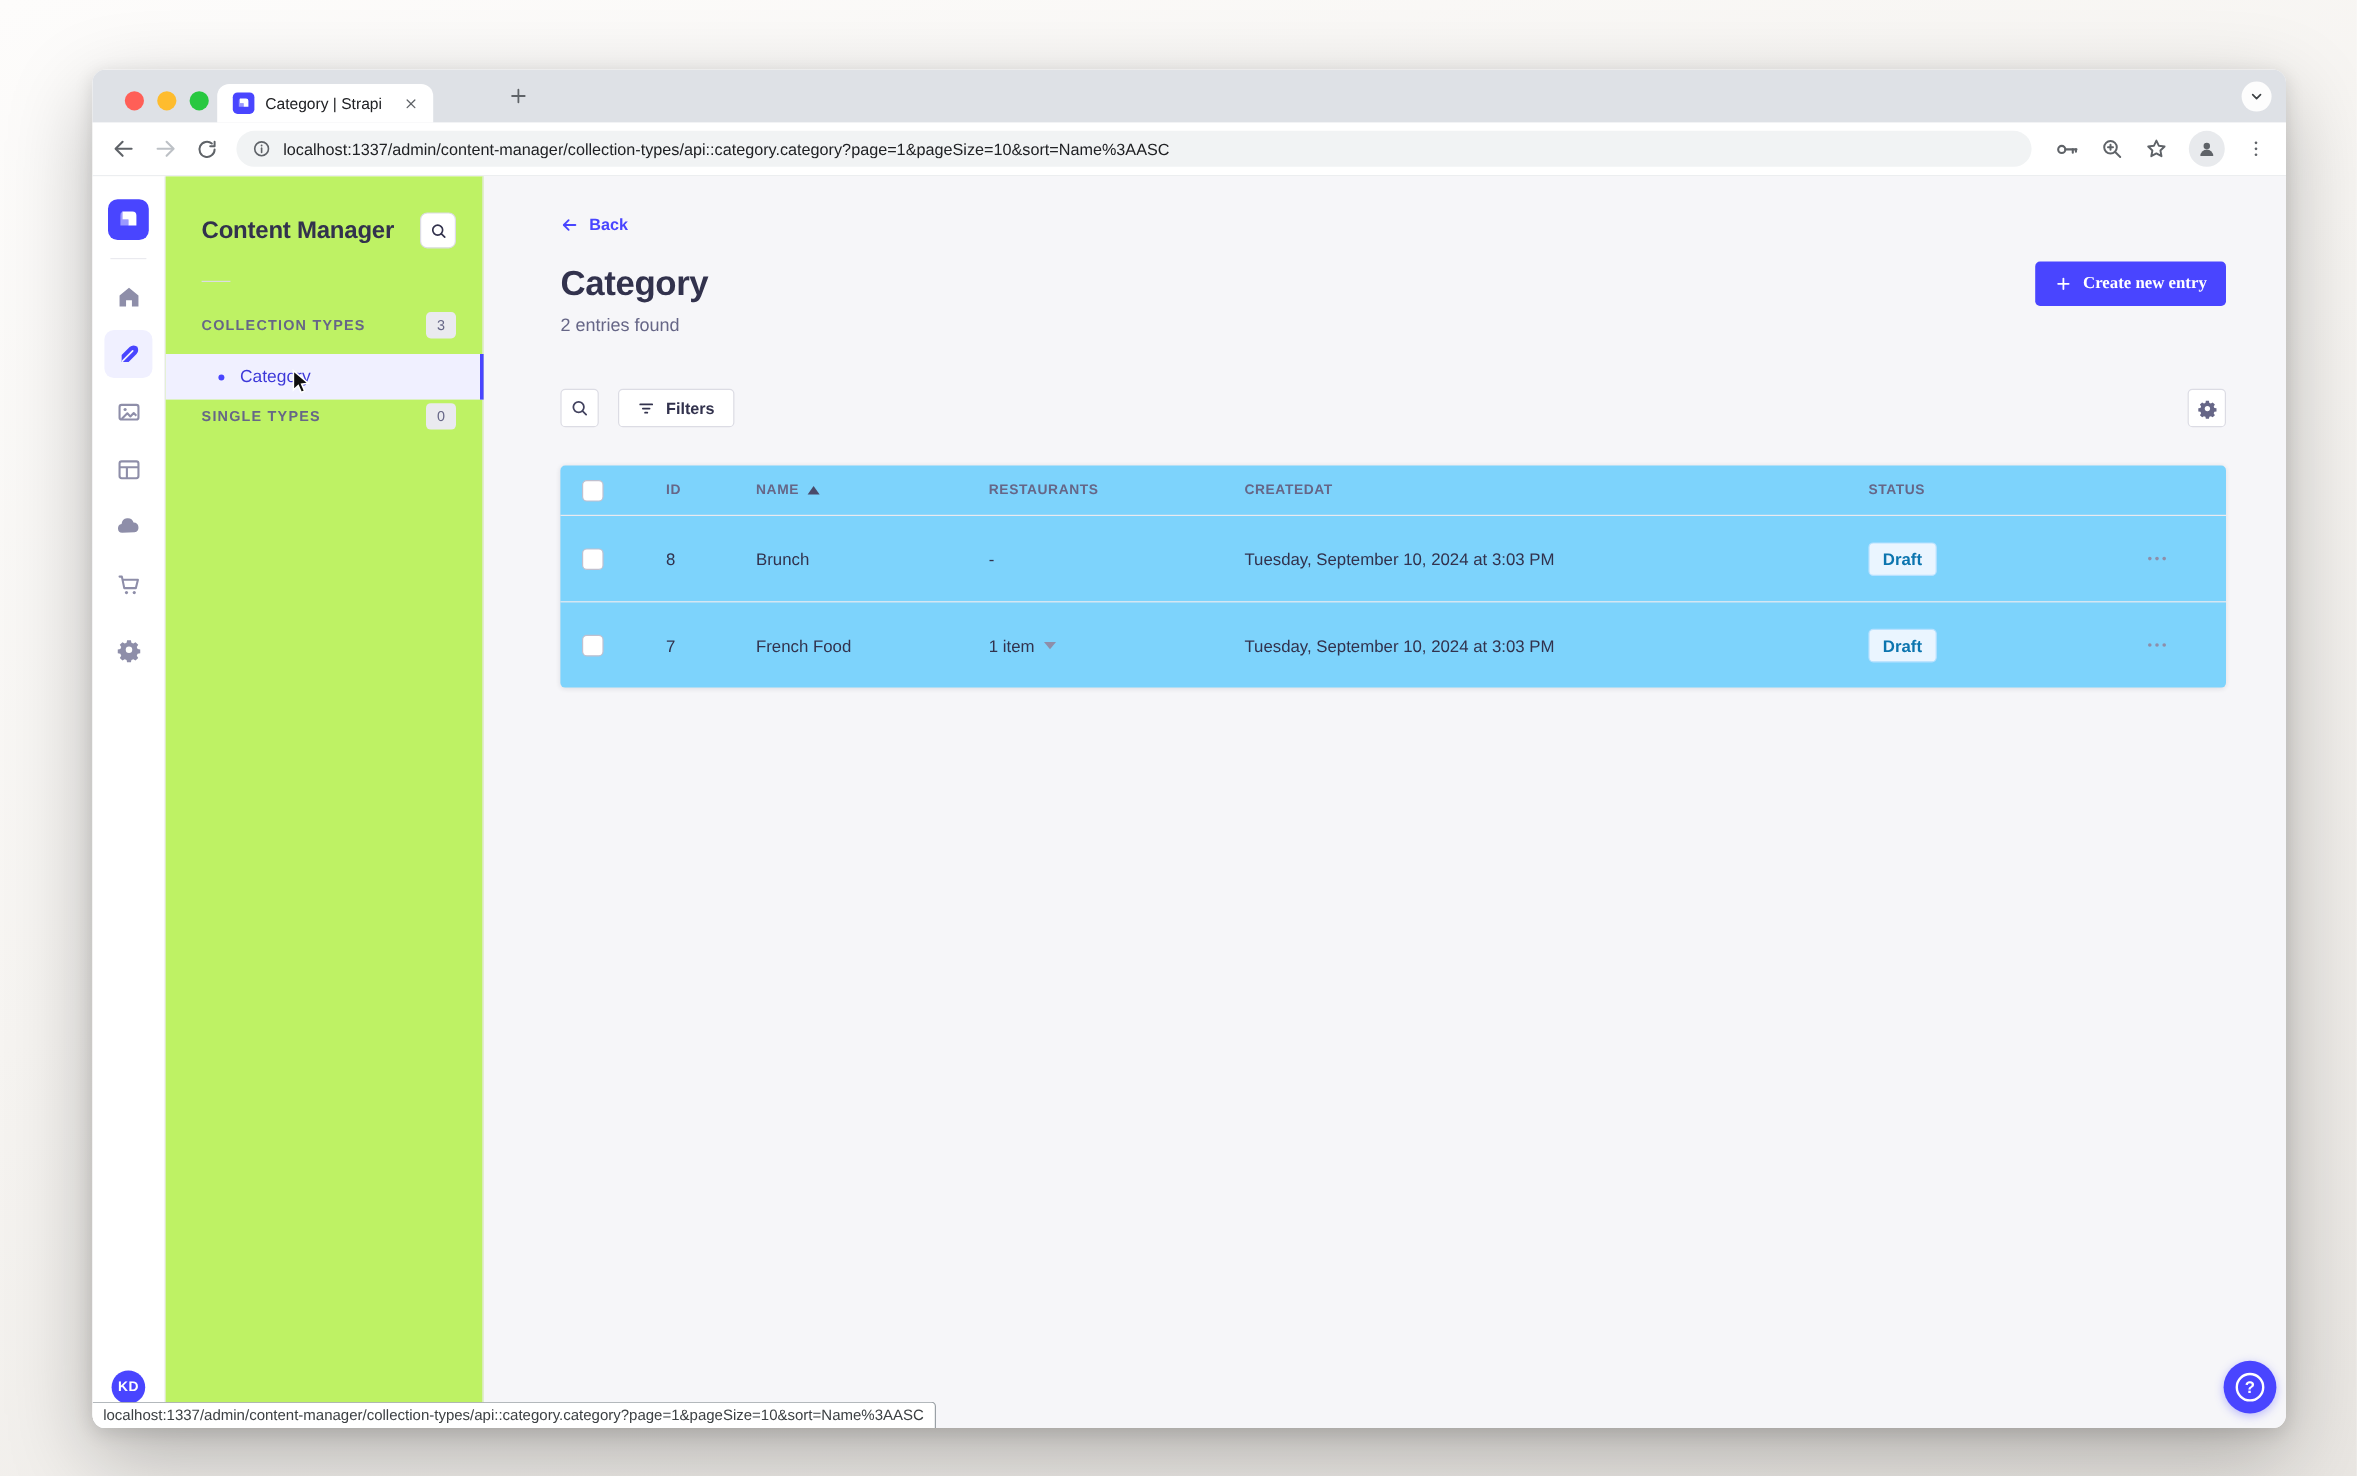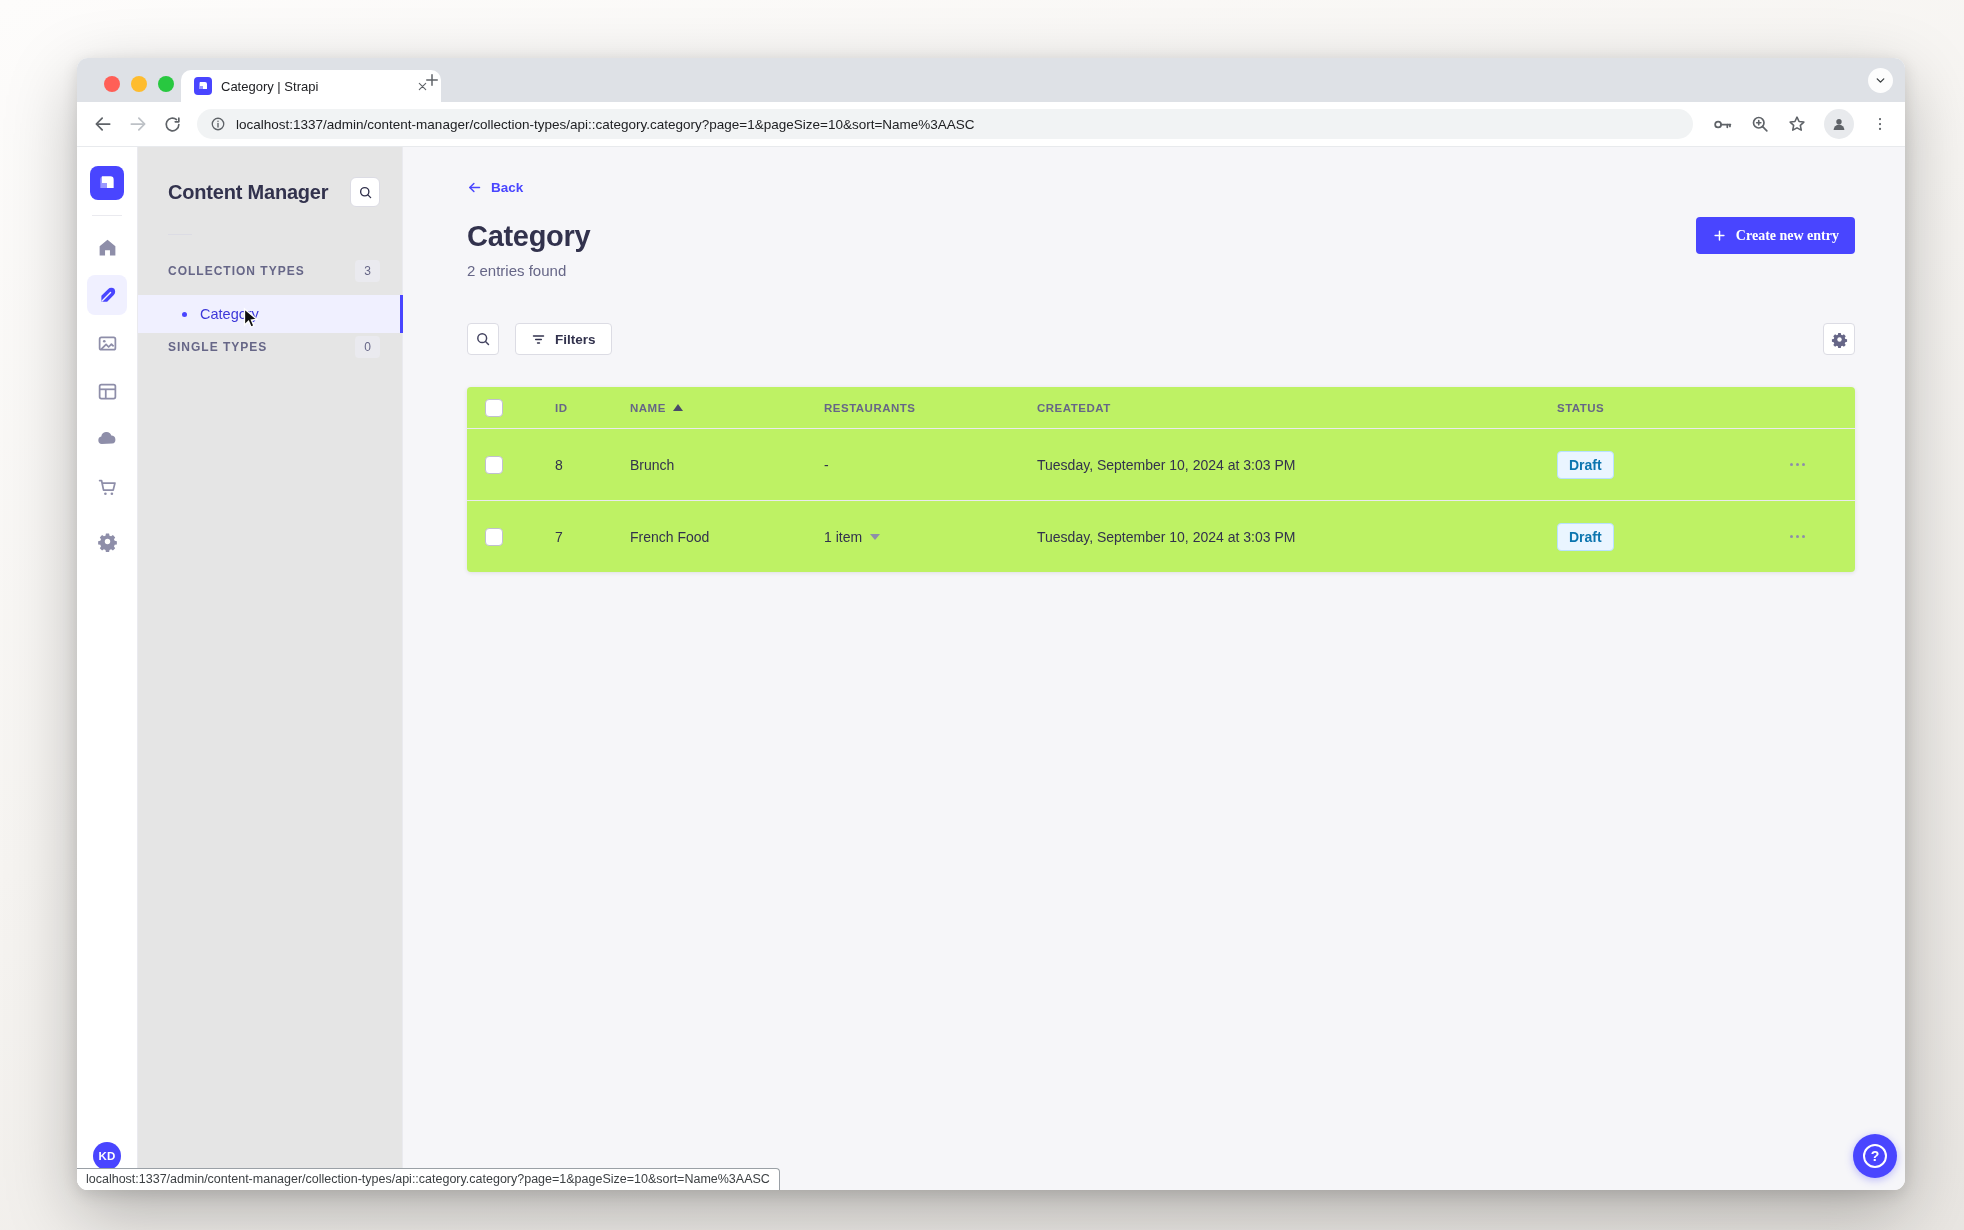--- a/index.html
+++ b/index.html
@@ -19,21 +19,21 @@
     border-radius:11px; background:#fff; overflow:hidden;
     box-shadow:0 24px 70px rgba(0,0,0,.26), 0 4px 16px rgba(0,0,0,.12);
     display:flex; flex-direction:column;
   }
   
   .tabstrip{height:44px; background:#dee1e6; position:relative; flex:none;}
   .traffic{position:absolute; left:27px; top:18px; display:flex; gap:11px;}
   .light{width:16px;height:16px;border-radius:50%;}
   .light.red{background:#ff5f57;} .light.yellow{background:#febc2e;} .light.green{background:#28c840;}
   .tab{
-    position:absolute; left:104px; bottom:0; width:260px; height:32px; background:#fff;
+    position:absolute; left:104px; bottom:0; width:180px; height:32px; background:#fff;
     border-radius:10px 10px 0 0; display:flex; align-items:center; padding:0 10px 0 13px;
   }
   .favicon{width:18px;height:18px;border-radius:4px;background:var(--primary);flex:none;
     display:flex;align-items:center;justify-content:center;margin-right:9px;}
   .tab-title{font-size:13px;color:#202124;flex:1;white-space:nowrap;overflow:hidden;}
   .tab-close{width:18px;height:18px;border-radius:50%;display:flex;align-items:center;justify-content:center;color:#5f6368;cursor:default;}
   .newtab{position:absolute;left:346px;top:13px;color:#5f6368;}
   .strip-chev{position:absolute;right:12px;top:10px;width:25px;height:25px;border-radius:50%;
     background:rgba(255,255,255,.92);display:flex;align-items:center;justify-content:center;color:#3c4043;}
   
@@ -54,21 +54,21 @@
   .logo{width:34px;height:34px;border-radius:8px;background:var(--primary);display:flex;align-items:center;
     justify-content:center;margin-top:8px;}
   .rail-div{width:30px;height:1px;background:var(--border);margin:15px 0 11px;}
   .rail-btn{width:40px;height:40px;border-radius:8px;display:flex;align-items:center;justify-content:center;
     color:#8e8ea9;margin-bottom:8px;flex:none;}
   .rail-btn.active{background:var(--primary-bg);color:var(--primary);}
   .rail-spacer{flex:1;}
   .rail-avatar{width:28px;height:28px;border-radius:50%;background:var(--primary);color:#fff;font-size:11.5px;
     font-weight:700;display:flex;align-items:center;justify-content:center;letter-spacing:.3px;}
   
-  .subnav{width:265px;background:#e5e5e5;border-right:1px solid var(--border);padding-top:30px;flex:none;position:relative;}
+  .subnav{width:265px;background:#bef264;border-right:1px solid var(--border);padding-top:30px;flex:none;position:relative;}
   .subnav-head{display:flex;align-items:center;justify-content:space-between;padding:0 22px 0 30px;}
   .subnav-title{font-size:20px;font-weight:700;color:var(--text-dark);letter-spacing:-.2px;}
   .subnav-search{width:30px;height:30px;background:#fff;border:1px solid #dcdce4;border-radius:6px;
     display:flex;align-items:center;justify-content:center;color:var(--text-dark);}
   .subnav-divider{width:24px;height:1px;background:#dcdce4;margin:27px 0 25px 30px;}
   .section-row{display:flex;align-items:center;justify-content:space-between;padding:0 22px 0 30px;margin-bottom:13px;}
   .section-label{font-size:12px;font-weight:700;color:var(--text-gray);letter-spacing:1px;}
   .count-badge{min-width:25px;height:22px;background:#eaeaef;border-radius:4px;display:flex;align-items:center;
     justify-content:center;font-size:12px;color:var(--text-gray);padding:0 7px;}
   .nav-item{height:38px;display:flex;align-items:center;gap:13px;padding-left:44px;font-size:14.5px;
@@ -89,21 +89,21 @@
     font-size:14px;font-weight:600;display:inline-flex;align-items:center;gap:9px;margin-top:-3px;
     font-family:Liberation Serif, serif;}
   .actions-row{display:flex;align-items:center;margin-top:44px;}
   .icon-btn{width:32px;height:32px;background:#fff;border:1px solid #dcdce4;border-radius:4px;
     display:flex;align-items:center;justify-content:center;color:#42425f;}
   .filters-btn{height:32px;background:#fff;border:1px solid #dcdce4;border-radius:4px;padding:0 15px;
     display:inline-flex;align-items:center;gap:9px;font-size:13.5px;font-weight:600;color:var(--text-dark);
     margin-left:16px;font-family:inherit;}
   .actions-spacer{flex:1;}
   
-  .card{margin-top:32px;background:#bef264;border-radius:4px;box-shadow:0 1px 4px rgba(33,33,52,.1);}
+  .card{margin-top:32px;background:#7dd3fc;border-radius:4px;box-shadow:0 1px 4px rgba(33,33,52,.1);}
   .t-row{display:grid;grid-template-columns:70px 75px 194px 213px 520px 1fr 80px;align-items:center;padding:0 18px;}
   .t-head{height:41px;}
   .t-head .th{font-size:11.5px;font-weight:700;color:var(--text-gray);letter-spacing:.5px;display:flex;align-items:center;gap:7px;}
   .t-body-row{height:72px;border-top:1px solid var(--border);font-size:14px;color:var(--text-dark);}
   .checkbox{width:18px;height:18px;border:1px solid #c0c0cf;border-radius:4px;background:#fff;}
   .tri-up{width:0;height:0;border-left:5px solid transparent;border-right:5px solid transparent;border-bottom:7px solid #4a4a6a;}
   .tri-down{width:0;height:0;border-left:5px solid transparent;border-right:5px solid transparent;border-top:6px solid #8e8ea9;margin-left:8px;}
   .rel-cell{display:flex;align-items:center;}
   .badge-draft{display:inline-flex;align-items:center;background:var(--draft-bg);border:1px solid var(--draft-border);
     color:var(--draft-text);font-size:14px;font-weight:600;border-radius:4px;padding:5px 11px;}

